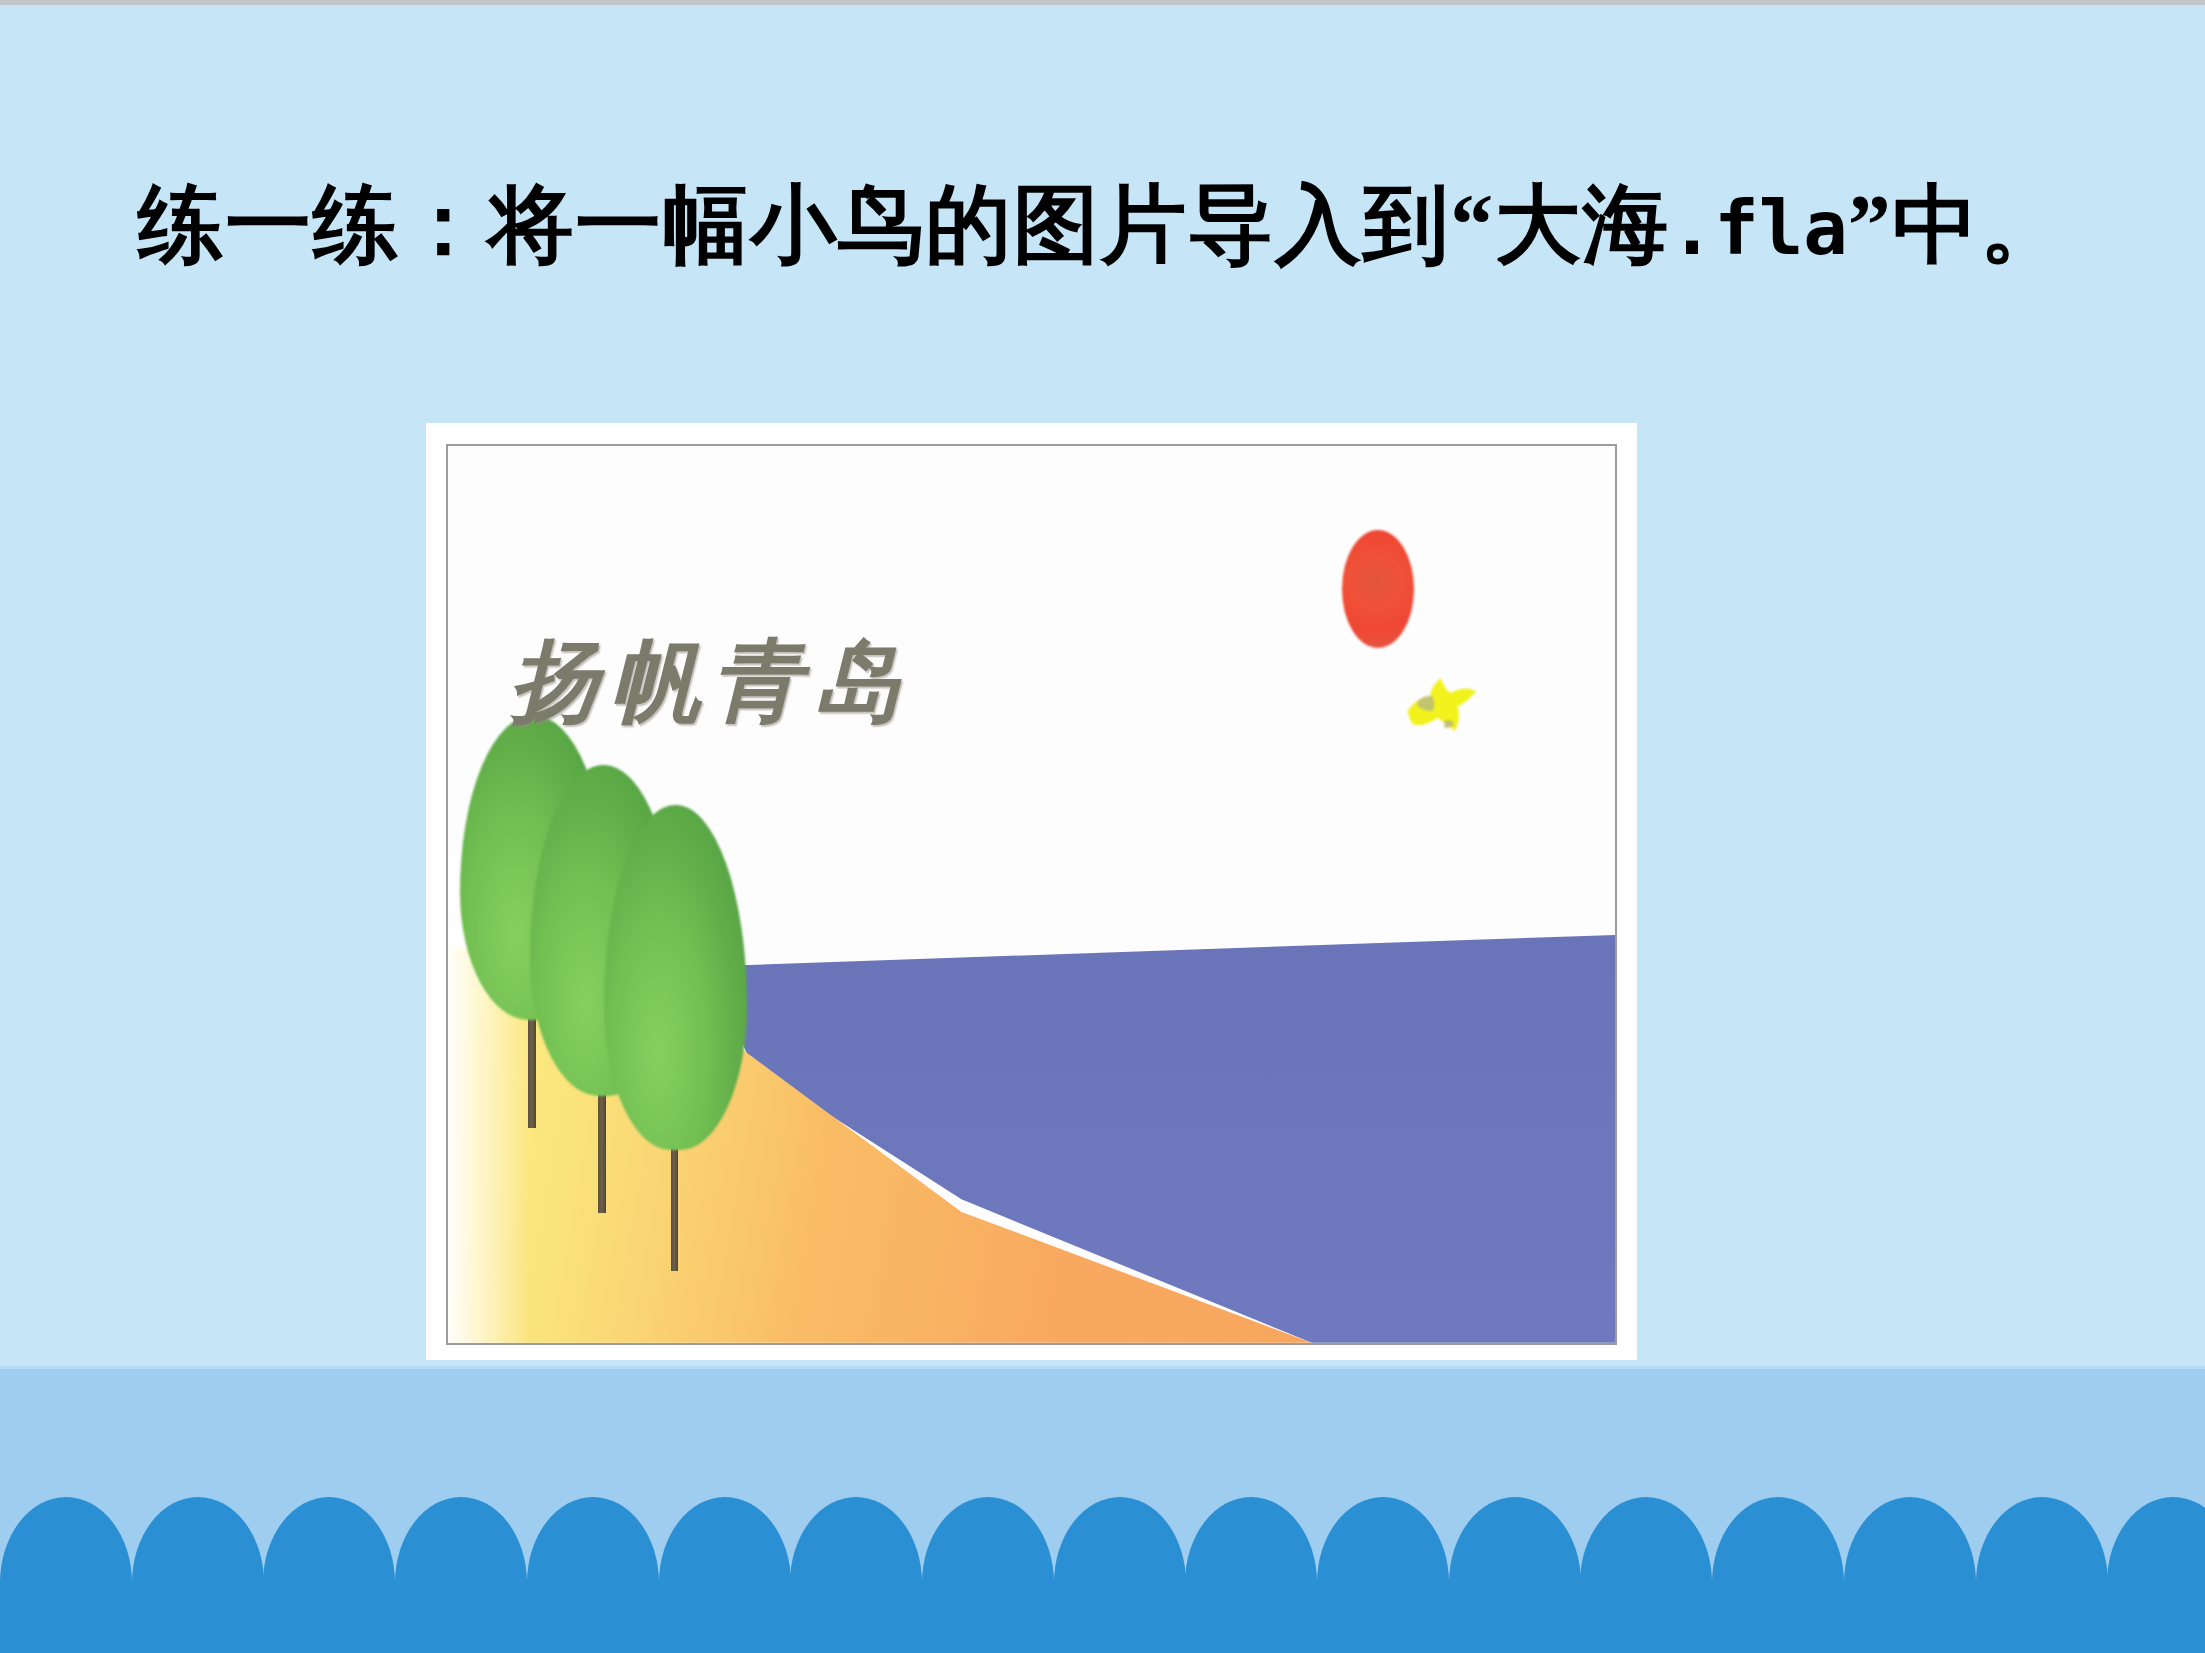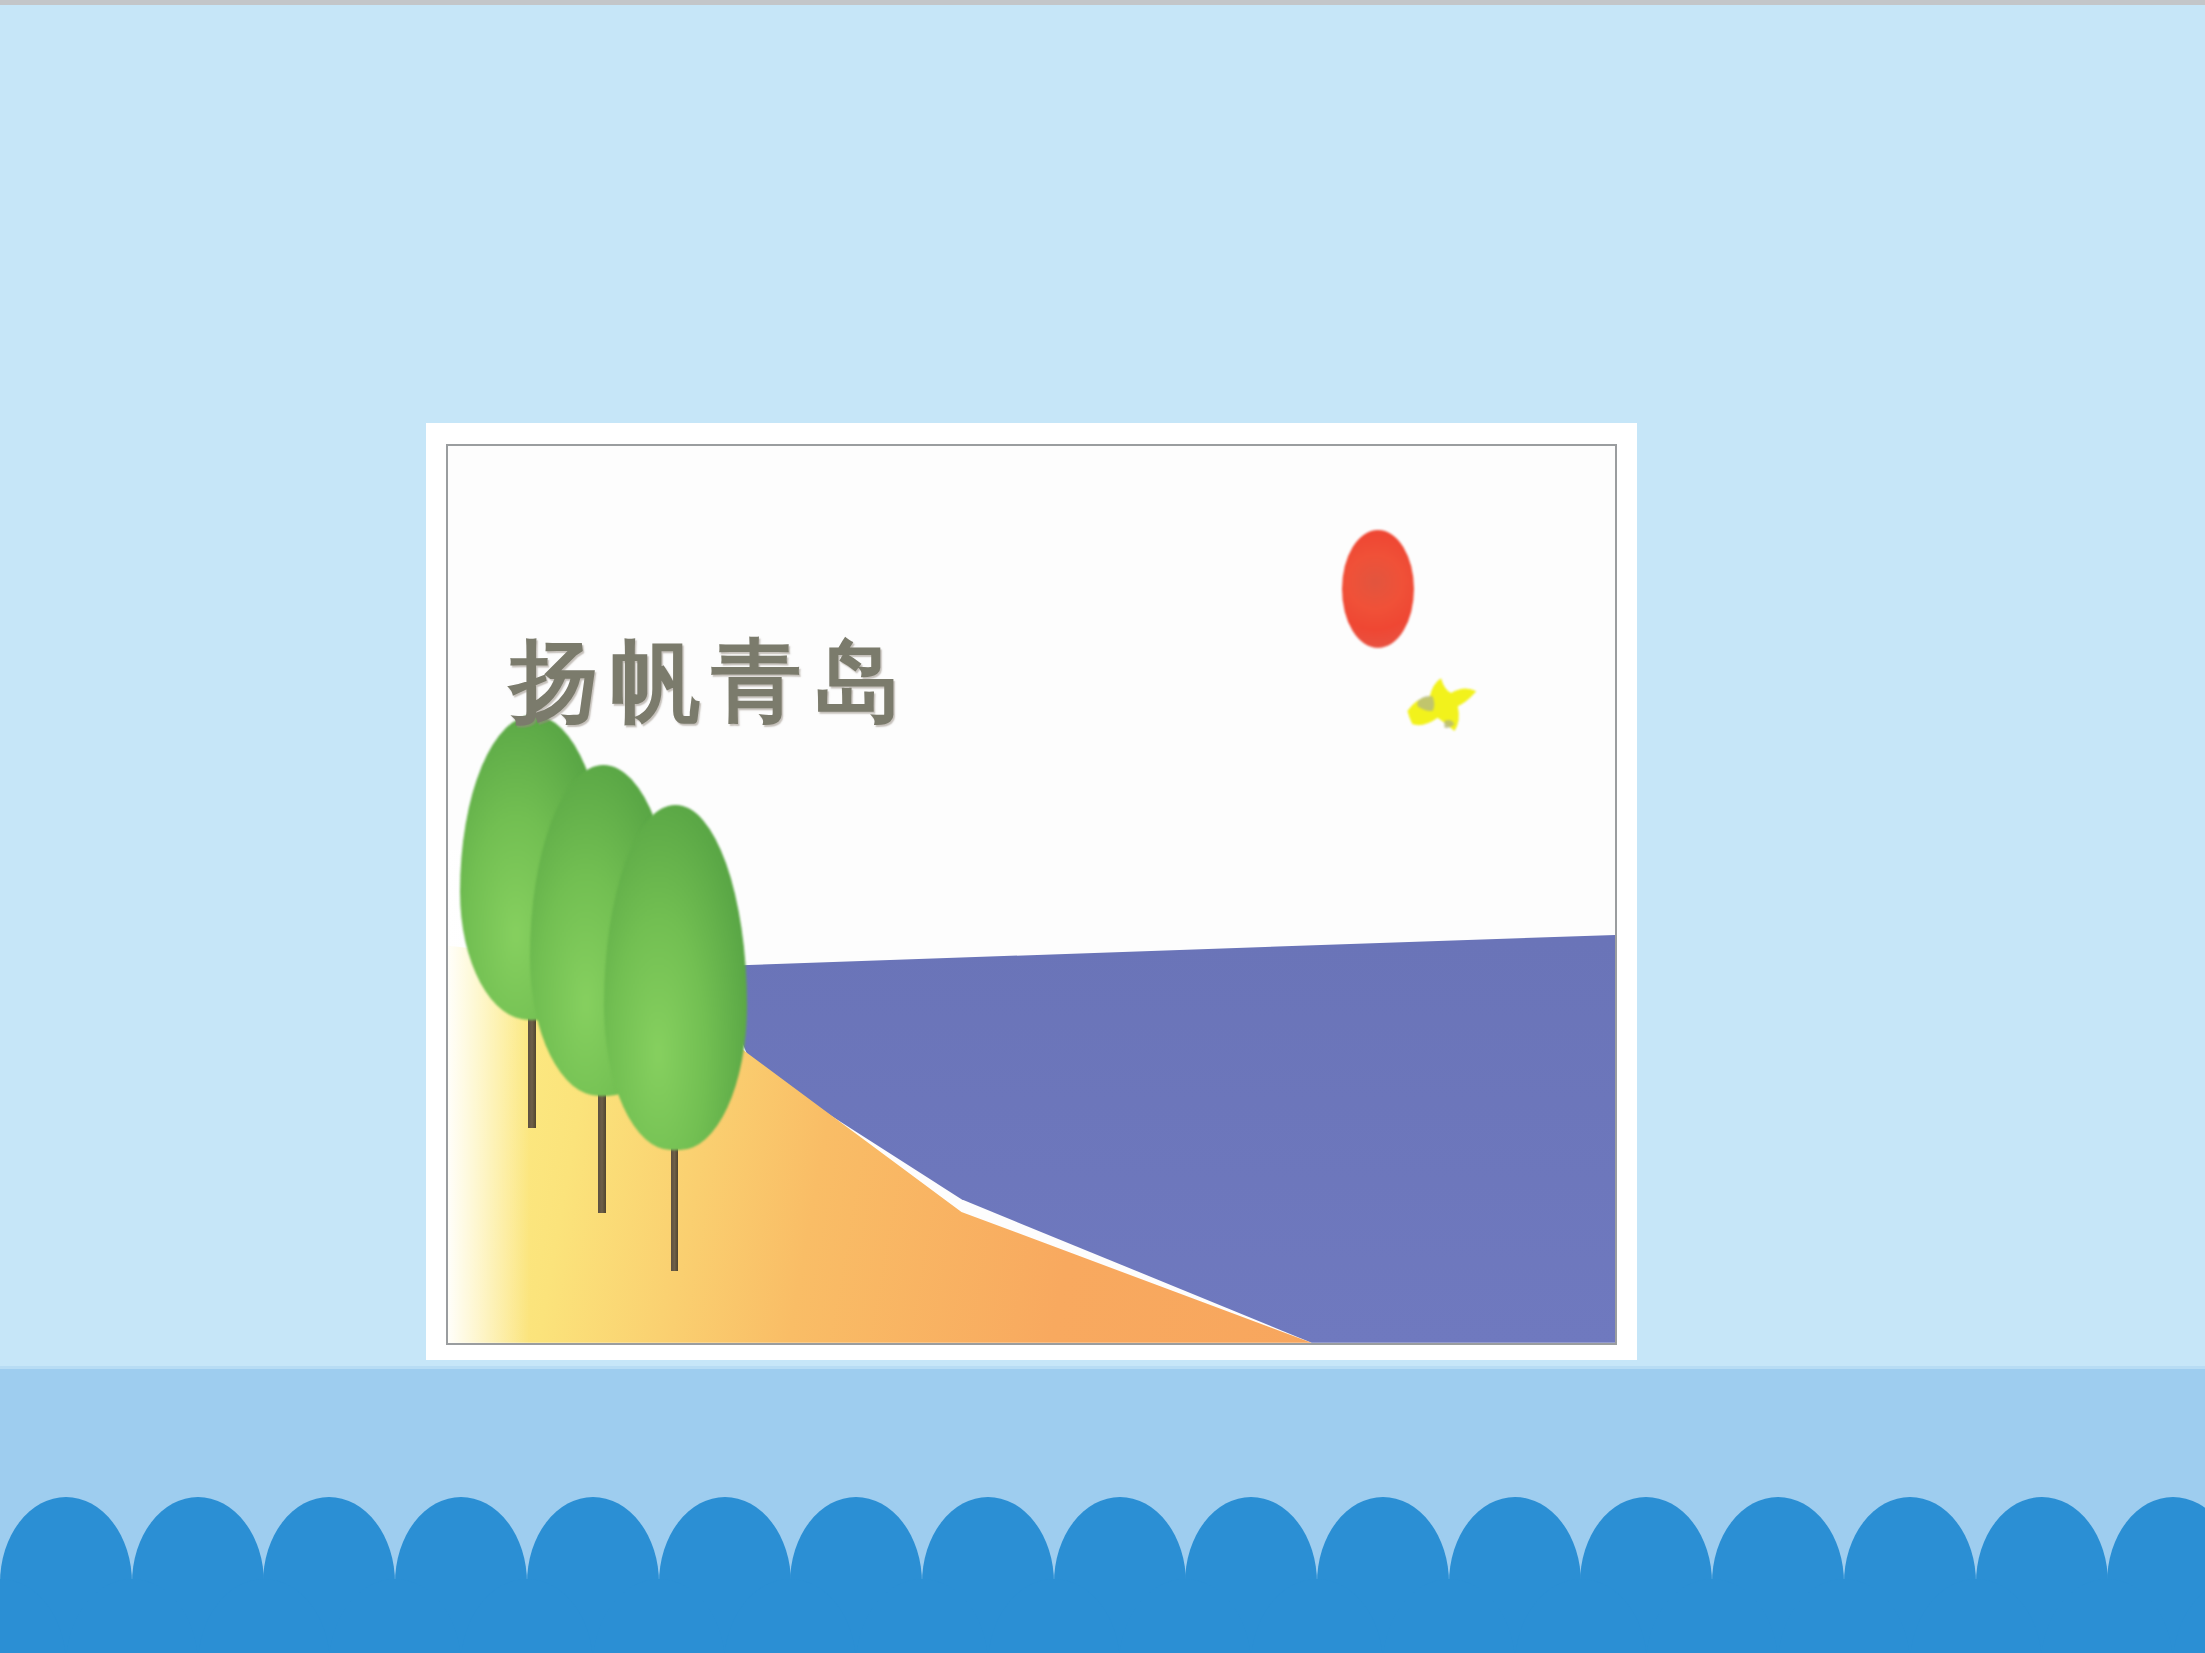--- a/index.html
+++ b/index.html
@@ -141,20 +141,21 @@
     left: 5.3%;
     top: 19.5%;
     font-family: "DejaVu Sans", sans-serif;
     font-weight: bold;
     font-size: 90px;
     letter-spacing: 10.7px;
     color: #7b7b6c;
     text-shadow: 1.5px 1.5px 1.5px rgba(150,140,130,.55);
     filter: blur(0.7px);
     white-space: nowrap;
+    font-style: italic;
   }
   
   #band {
     position: absolute;
     left: 0;
     top: 1366px;
     width: 2205px;
     height: 288px;
     background: #9ecdef;
     overflow: hidden;
@@ -182,20 +183,23 @@
     background: #2b8fd4;
   }
 </style>
 </head>
 <body>
 
 <div id="slide" style="background: rgb(198, 230, 248);">
 
   <div id="top-edge"></div>
 
+  <div id="title" style="color: rgb(0, 0, 0);">
+    <span>练一练：将一幅小鸟的图片导入到“大海</span><span class="mono">.fla</span><span>”中。</span>
+  </div>
 
   <div id="picture-frame" style="background: rgb(255, 255, 255);">
     <div id="stage" style="border-color: rgb(154, 157, 159);">
 
       <div id="sea"></div>
       <div id="sand"></div>
       <div id="sand-fade"></div>
 
       <div id="sun"></div>
 

